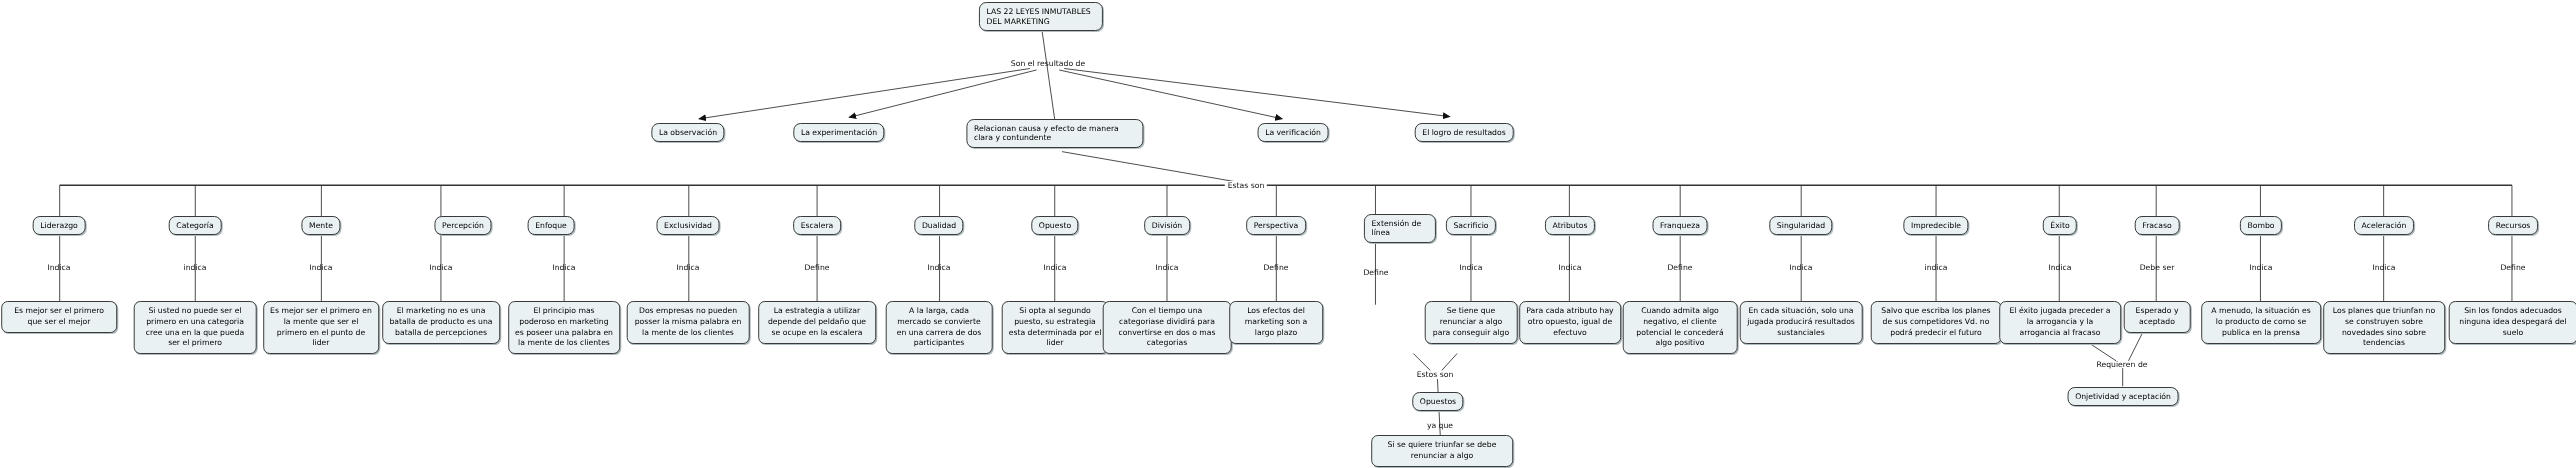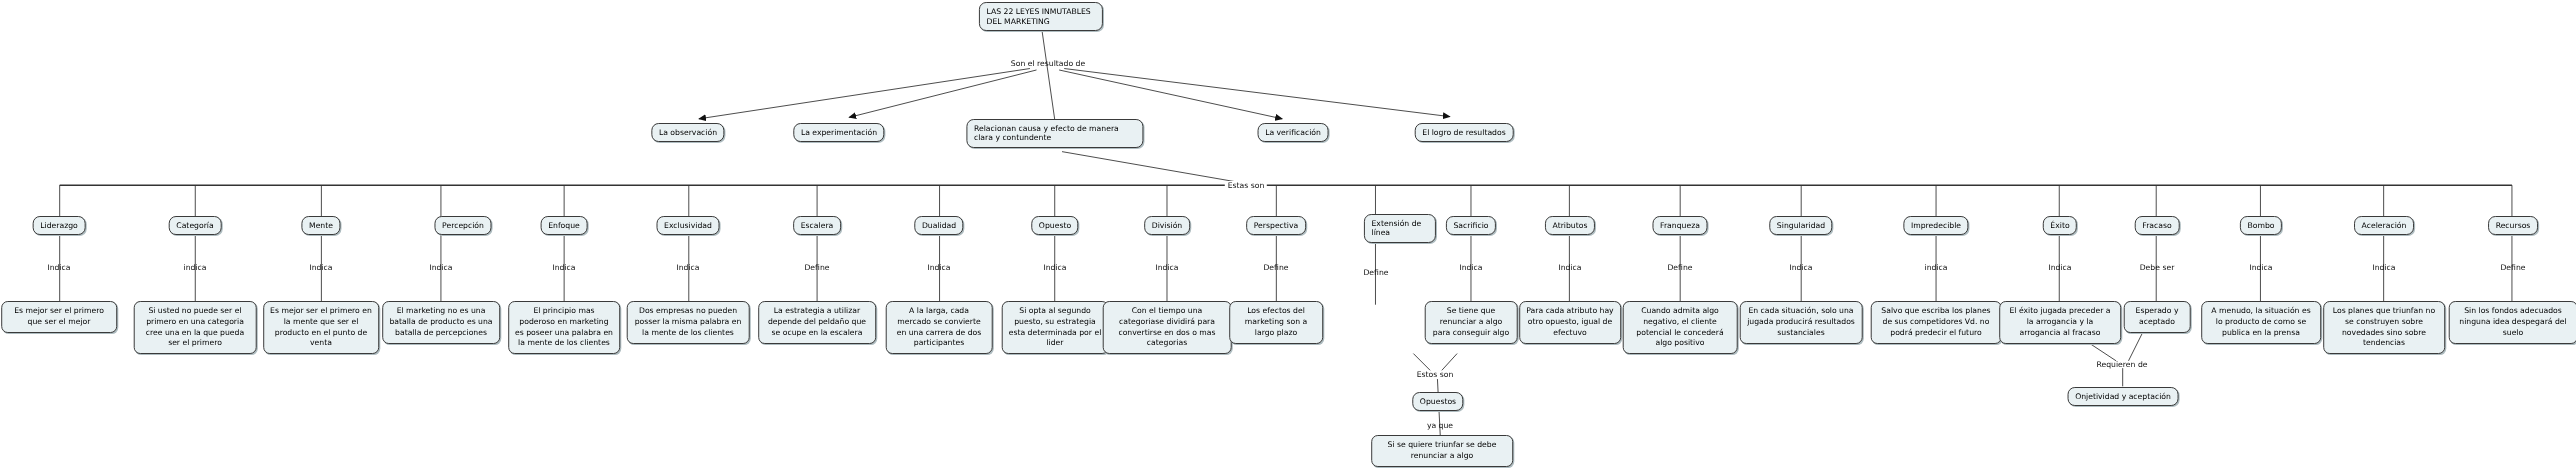--- a/index.html
+++ b/index.html
@@ -101,27 +101,27 @@
   <div class="cnode law" style="left:59px">Liderazgo</div>
   <div class="lbl lawlbl" style="left:59px">Indica</div>
   <div class="desc" style="left:59px;width:102px">Es mejor ser el primero que ser el mejor</div>
 
   <div class="cnode law" style="left:195px">Categoría</div>
   <div class="lbl lawlbl" style="left:195px">indica</div>
   <div class="desc" style="left:195px;width:109px">Si usted no puede ser el primero en una categoria cree una en la que pueda ser el primero</div>
 
   <div class="cnode law" style="left:321px">Mente</div>
   <div class="lbl lawlbl" style="left:321px">Indica</div>
-  <div class="desc" style="left:321px;width:102px">Es mejor ser el primero en la mente que ser el producto en el punto de venta</div>
+  <div class="desc" style="left:321px;width:102px">Es mejor ser el primero en la mente que ser el primero en el punto de lider</div>
 
   <div class="cnode law" style="left:463px">Percepción</div>
   <div class="lbl lawlbl" style="left:441px">Indica</div>
   <div class="desc" style="left:441px;width:104px">El marketing no es una batalla de producto es una batalla de percepciones</div>
 
-  <div class="cnode law" style="left:564px">Enfoque</div>
+  <div class="cnode law" style="left:551px">Enfoque</div>
   <div class="lbl lawlbl" style="left:564px">Indica</div>
   <div class="desc" style="left:564px;width:98px">El principio mas poderoso en marketing es poseer una palabra en la mente de los clientes</div>
 
   <div class="cnode law" style="left:688px">Exclusividad</div>
   <div class="lbl lawlbl" style="left:688px">Indica</div>
   <div class="desc" style="left:688px;width:109px">Dos empresas no pueden posser la misma palabra en la mente de los clientes</div>
 
   <div class="cnode law" style="left:817px">Escalera</div>
   <div class="lbl lawlbl" style="left:817px">Define</div>
   <div class="desc" style="left:817px;width:104px">La estrategia a utilizar depende del peldaño que se ocupe en la escalera</div>

